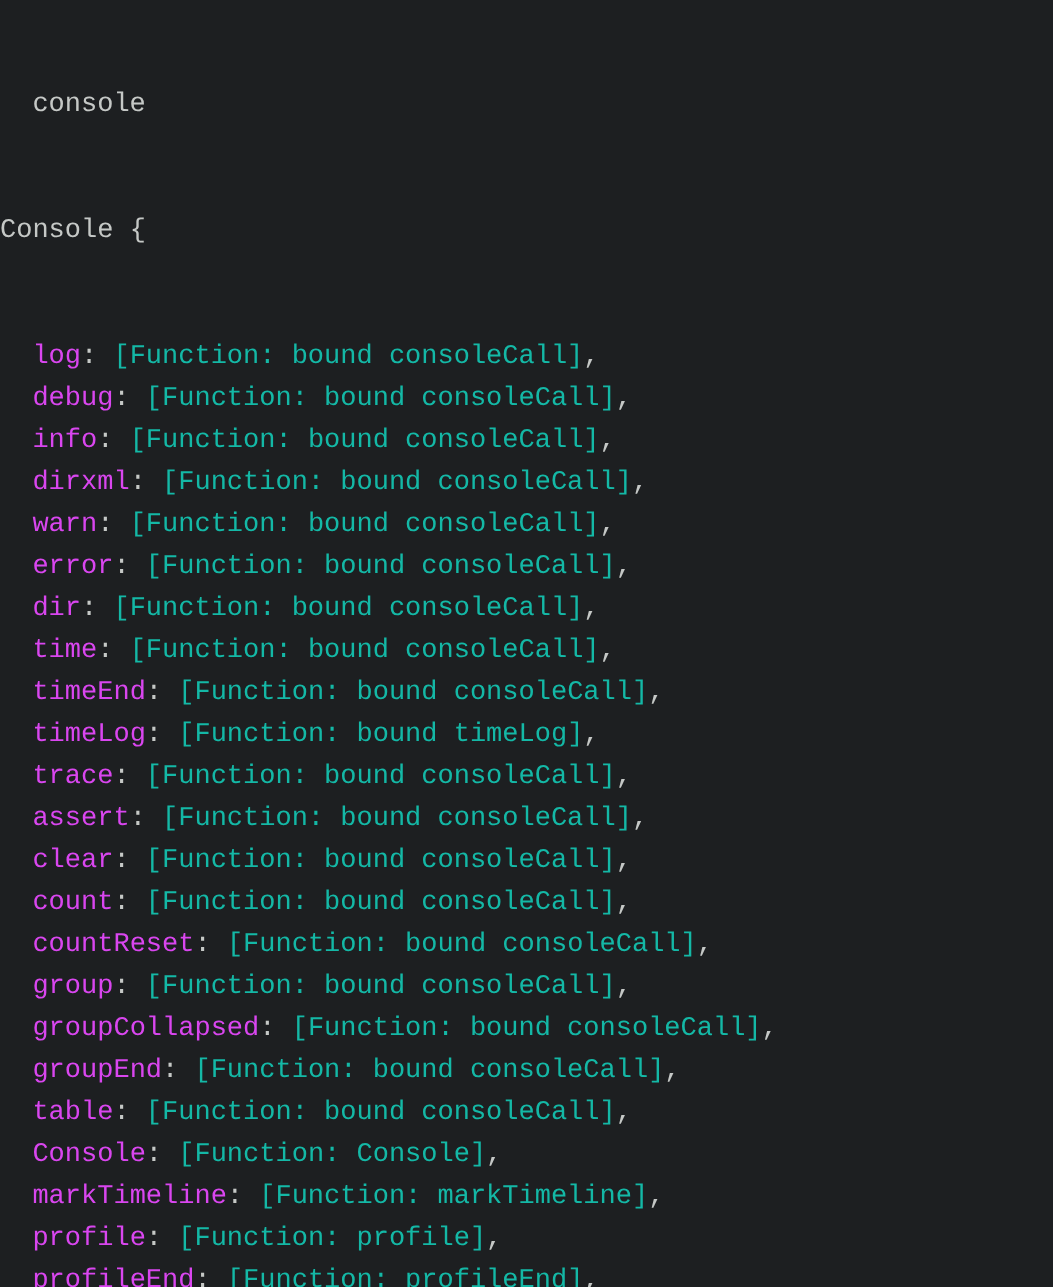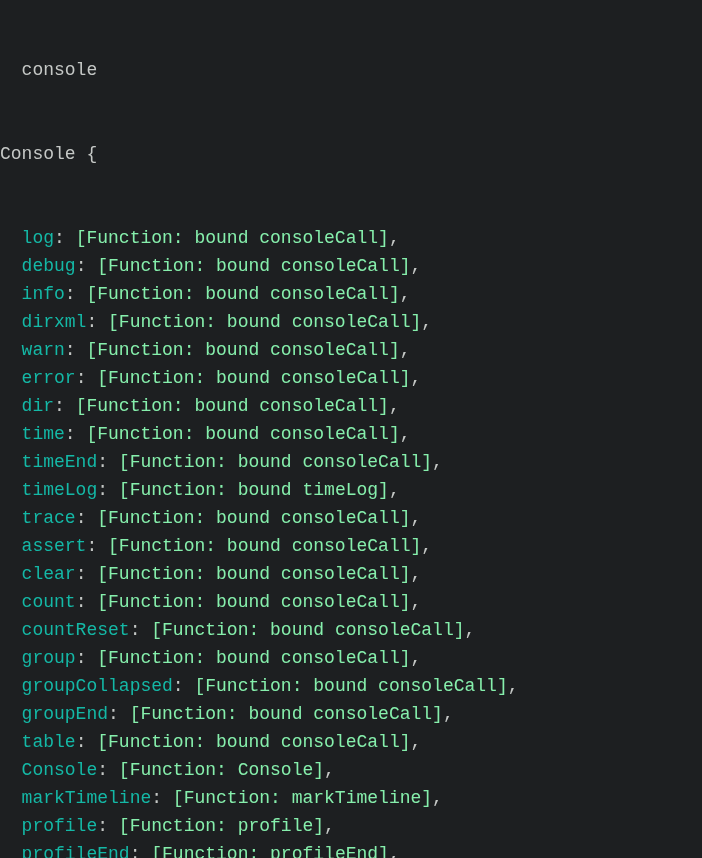--- a/index.html
+++ b/index.html
@@ -12,22 +12,22 @@
     line-height: 28px;
     width: 702px;
     height: 858px;
     overflow: hidden;
   }
   .terminal {
     padding: 0;
     white-space: pre;
   }
   .plain  { color: #c5c8c6; }
-  .key    { color: #14b8a6; }
-  .cyan   { color: #86efac; }
+  .key    { color: #d946ef; }
+  .cyan   { color: #14b8a6; }
   .line {
     white-space: pre;
   }
 </style>
 </head>
 <body>
 
 <div class="terminal">
   <div class="line"><span class="plain">  console</span></div>
   <div class="line"><span class="plain">Console</span><span class="plain"> {</span></div>

